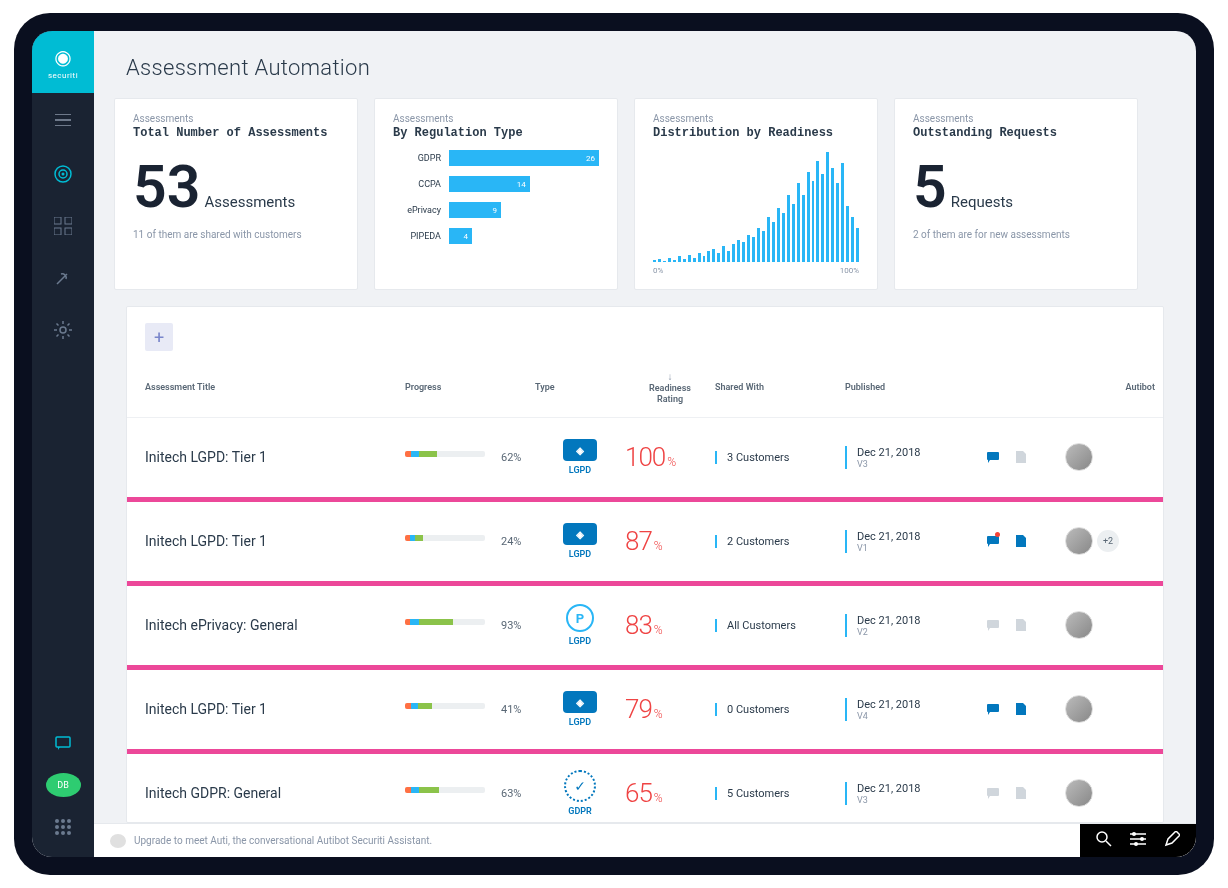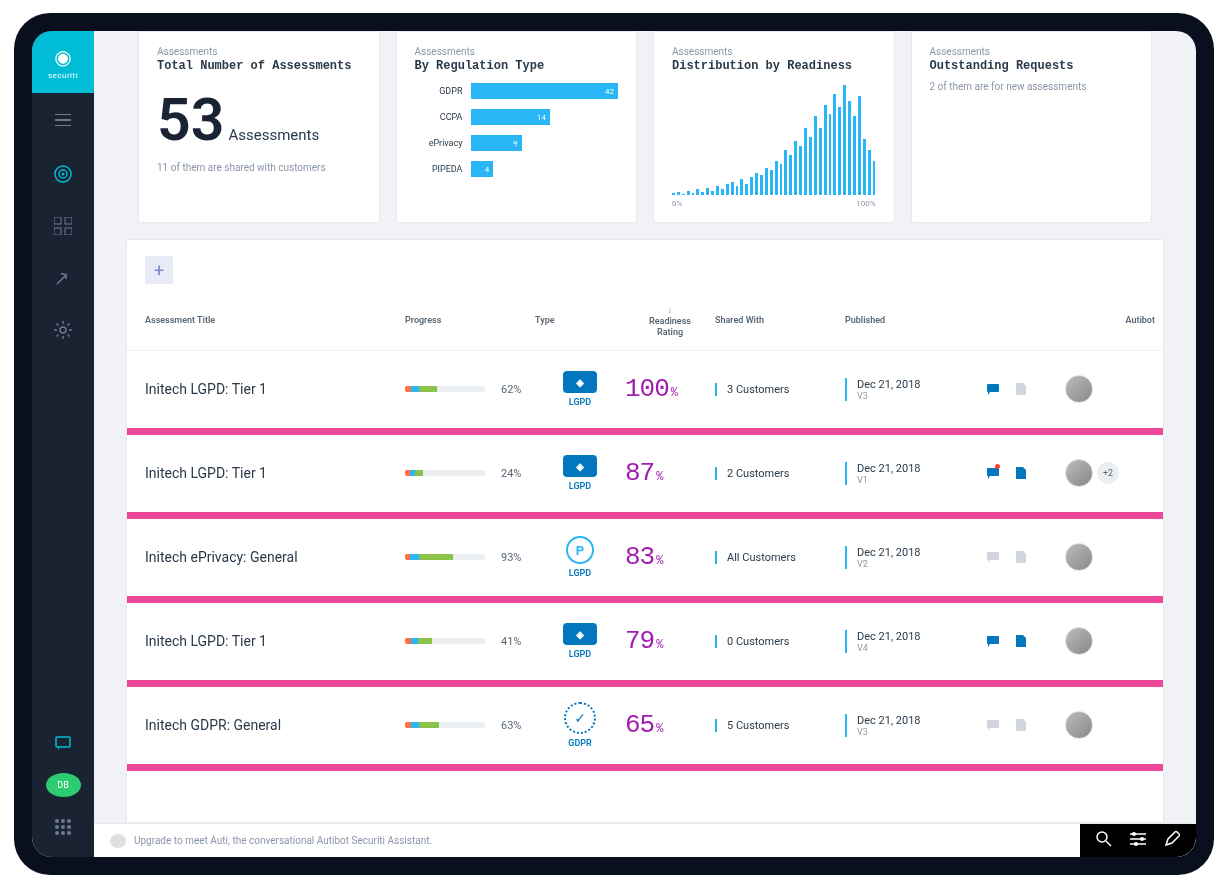--- a/index.html
+++ b/index.html
@@ -79,21 +79,21 @@
 .page-title {
   font-size: 22px;
   font-weight: 300;
   color: #2a3a4a;
   padding: 24px 32px 18px;
   letter-spacing: 0.3px;
 }
 .cards-row {
   display: flex;
   gap: 16px;
-  padding: 0 44px 16px;
+  padding: 0 20px 16px;
 }
 .card {
   background: #fff;
   border: 1px solid #e6e9ed;
   border-radius: 2px;
   padding: 14px 18px;
 }
 .card-eyebrow { font-size: 10px; color: #8a96a8; margin-bottom: 2px; }
 .card-title { font-size: 12px; font-weight: 600; color: #2a3a4a; font-family: Liberation Mono, monospace; }
 .card-kpi .big {
@@ -151,24 +151,24 @@
   font-weight: 600;
   padding-top: 16px;
   padding-bottom: 12px;
   border-bottom: 1px solid #eef0f3;
 }
 .grid-header .col { display: flex; flex-direction: column; line-height: 1.2; }
 .col-readiness { text-align: center; }
 .col-sort { font-size: 10px; color: #8a96a8; }
 .grid-row {
   height: 84px;
-  border-bottom: 7px solid #ec4899;
+  border-bottom: 5px solid #ec4899;
 }
 .row-title { font-size: 14px; color: #2a3a4a; }
-.progress-cell { display: flex; align-items: center; gap: 16px; }
+.progress-cell { display: flex; align-items: flex-start; gap: 16px; }
 .progress-track { flex: 1; height: 6px; background: #eceff1; border-radius: 2px; display: flex; overflow: hidden; position: relative; }
 .progress-seg { height: 100%; }
 .seg-orange { background: #ff7043; }
 .seg-blue { background: #29b6f6; }
 .seg-green { background: #8bc34a; }
 .progress-pct { font-size: 11px; color: #596775; width: 34px; }
 .type-cell { display: flex; flex-direction: column; align-items: center; gap: 4px; }
 .type-badge {
   width: 34px; height: 22px; border-radius: 4px;
   display: flex; align-items: center; justify-content: center;
@@ -180,21 +180,21 @@
   border: 2px solid #29b6f6; color: #29b6f6;
   display: flex; align-items: center; justify-content: center;
   font-weight: 700; font-size: 13px;
 }
 .type-stars {
   width: 32px; height: 32px; border: 2px dotted #0277bd; border-radius: 50%;
   display: flex; align-items: center; justify-content: center;
   color: #0277bd; font-size: 14px;
 }
 .type-label { font-size: 9px; color: #0277bd; font-weight: 600; }
-.readiness-cell { color: #a21caf; font-weight: 300; font-size: 26px; letter-spacing: -1px; font-family: Liberation Mono, monospace; }
+.readiness-cell { color: #ef4444; font-weight: 300; font-size: 26px; letter-spacing: -1px; }
 .readiness-cell .pct { font-size: 12px; margin-left: 2px; }
 .shared-cell { font-size: 11px; color: #2a3a4a; border-left: 2px solid #29b6f6; padding-left: 10px; }
 .published-cell { border-left: 2px solid #29b6f6; padding-left: 10px; }
 .published-date { font-size: 11px; color: #2a3a4a; }
 .published-ver { font-size: 9px; color: #8a96a8; }
 .icons-cell { display: flex; gap: 12px; }
 .mini-icon { width: 16px; height: 16px; display: flex; align-items: center; justify-content: center; font-size: 12px; }
 .icon-active { color: #0277bd; }
 .icon-muted { color: #d0d6dc; }
 .notif-dot::after { content: ''; width: 5px; height: 5px; background: #f44336; border-radius: 50%; position: absolute; margin-left: 9px; margin-top: -14px; }
@@ -290,38 +290,39 @@
               <circle cx="15" cy="9" r="2" fill="currentColor"></circle>
               <circle cx="3" cy="15" r="2" fill="currentColor"></circle>
               <circle cx="9" cy="15" r="2" fill="currentColor"></circle>
               <circle cx="15" cy="15" r="2" fill="currentColor"></circle>
             </svg>
         </div>
       </div>
     </div>
 
     <div class="main">
+      <div class="page-title">Assessment Automation</div>
 
       <div class="cards-row">
 
         <div class="card card-kpi">
           <div class="card-eyebrow">Assessments</div>
           <div class="card-title">Total Number of Assessments</div>
           <div><span class="big">53</span><span class="unit">Assessments</span></div>
           <div class="card-sub">11 of them are shared with customers</div>
         </div>
 
         <div class="card card-bars">
           <div class="card-eyebrow">Assessments</div>
           <div class="card-title">By Regulation Type</div>
           <div id="hbars">
               <div class="hbar-row">
                 <div class="hbar-label">GDPR</div>
     <div class="hbar-track">
-      <div class="hbar-fill" style="width:100%">42</div>
+      <div class="hbar-fill" style="width:100%">26</div>
     </div>
               </div>
               <div class="hbar-row">
                 <div class="hbar-label">CCPA</div>
     <div class="hbar-track">
       <div class="hbar-fill" style="width:53.84615384615385%">14</div>
     </div>
               </div>
               <div class="hbar-row">
                 <div class="hbar-label">ePrivacy</div>
@@ -387,20 +388,21 @@
             </div>
           <div class="dist-axis">
             <span>0%</span>
             <span>100%</span>
           </div>
         </div>
 
         <div class="card card-req card-kpi">
           <div class="card-eyebrow">Assessments</div>
           <div class="card-title">Outstanding Requests</div>
+          <div><span class="big">5</span><span class="unit">Requests</span></div>
           <div class="card-sub">2 of them are for new assessments</div>
         </div>
 
       </div>
 
       <div class="table-section">
         <div class="table-head">
           <div class="add-btn">+</div>
         </div>
         <div class="grid-header">

